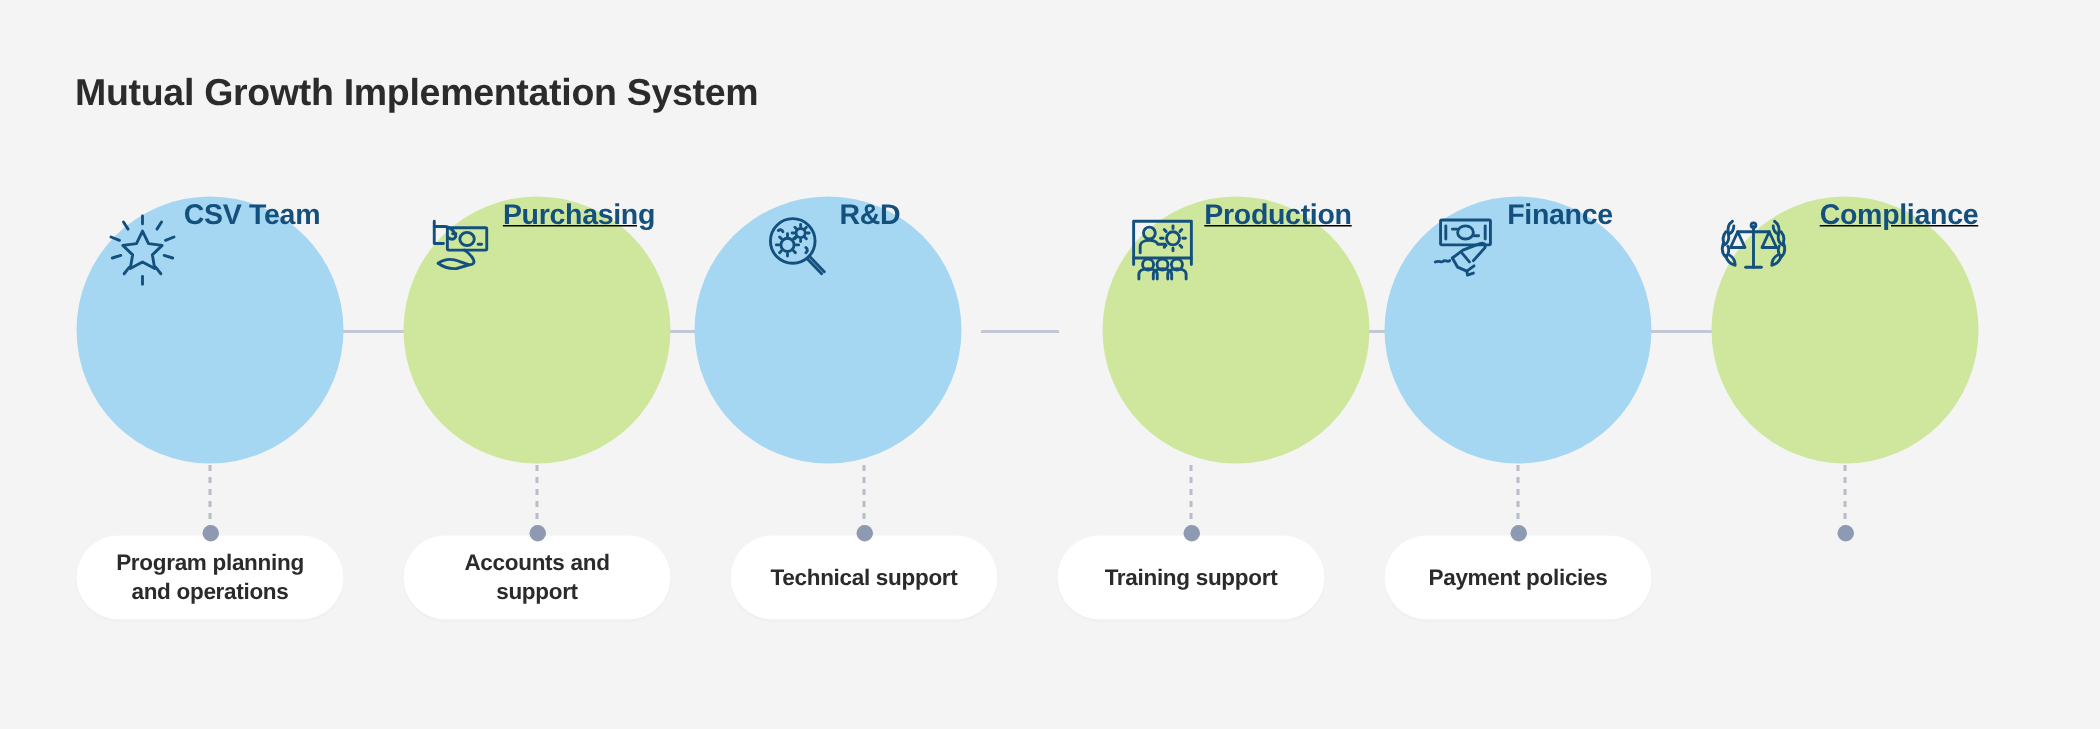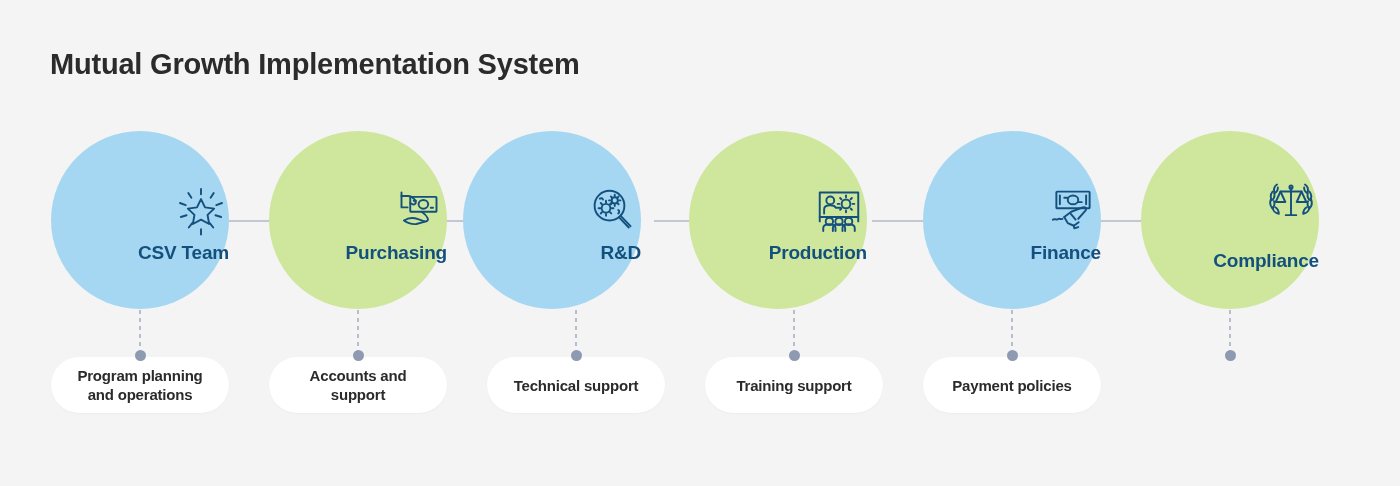--- a/index.html
+++ b/index.html
@@ -11,21 +11,21 @@
     height: 486px;
     background: #f4f4f4;
     font-family: "Liberation Sans", sans-serif;
     overflow: hidden;
     position: relative;
   }
   #page-title {
     position: absolute;
     left: 50px;
     top: 48px;
-    font-size: 29px;
+    font-size: 25px;
     font-weight: bold;
     color: #2b2b2b;
     letter-spacing: -0.2px;
     white-space: nowrap;
   }
   #diagram {
     position: absolute;
     left: 0;
     top: 0;
     width: 1400px;
@@ -39,27 +39,27 @@
     top: 220px;
     z-index: 1;
   }
   .circle {
     position: absolute;
     width: 178px;
     height: 178px;
     border-radius: 50%;
     top: 131px;
     display: flex;
-    flex-direction: column;
-    align-items: flex-end;
+    flex-direction: row;
+    align-items: flex-start;
     justify-content: center;
     z-index: 3;
   }
   .circle.blue { background: #a6d7f2; }
-  .circle.green { background: #cee79c; }
+  .circle.green { background: #cee79c; text-decoration: underline; }
   .circle-icon {
     width: 56px;
     height: 56px;
     margin-top: 6px;
     margin-bottom: 2px;
     display: block;
   }
   .circle-icon svg {
     width: 56px;
     height: 56px;
@@ -196,21 +196,21 @@
     <span class="circle-label">R&amp;D</span>
   </div>
   <div class="dotted-stem" style="left:575px;"></div>
   <div class="stem-dot" style="left:571px;"></div>
   <div class="pill" style="left:487px; width:178px;">
     <span class="pill-text">
       <span>Technical support</span>
     </span>
   </div>
 
-  <div class="circle green" style="left:689px;">
+  <div class="circle green" style="left:735px;">
     <span class="circle-icon">
       <svg viewBox="0 0 64 64" fill="none" stroke="#14507e" stroke-width="2.2" stroke-linecap="round" stroke-linejoin="round">
         <path d="M10 12 L54 12 L54 40 L10 40 Z"></path>
         <path d="M10 40 L10 45 M54 40 L54 45"></path>
         <circle cx="22" cy="21" r="4.5"></circle>
         <path d="M15 36 L15 31 C15 28.2 18 26.5 22 26.5 C25 26.5 27.5 27.6 28.5 29.5 L34 29.5"></path>
         <circle cx="40" cy="25" r="5"></circle>
         <path d="M40 17.5 L40 15.5 M40 34.5 L40 32.5 M32.5 25 L30.5 25 M49.5 25 L47.5 25 M34.7 19.7 L33.3 18.3 M46.7 31.7 L45.3 30.3 M45.3 19.7 L46.7 18.3 M33.3 31.7 L34.7 30.3"></path>
         <circle cx="21" cy="45" r="4.2"></circle>
         <path d="M14 56 L14 52.5 C14 49.8 17 48.2 21 48.2 C25 48.2 28 49.8 28 52.5 L28 56"></path>

